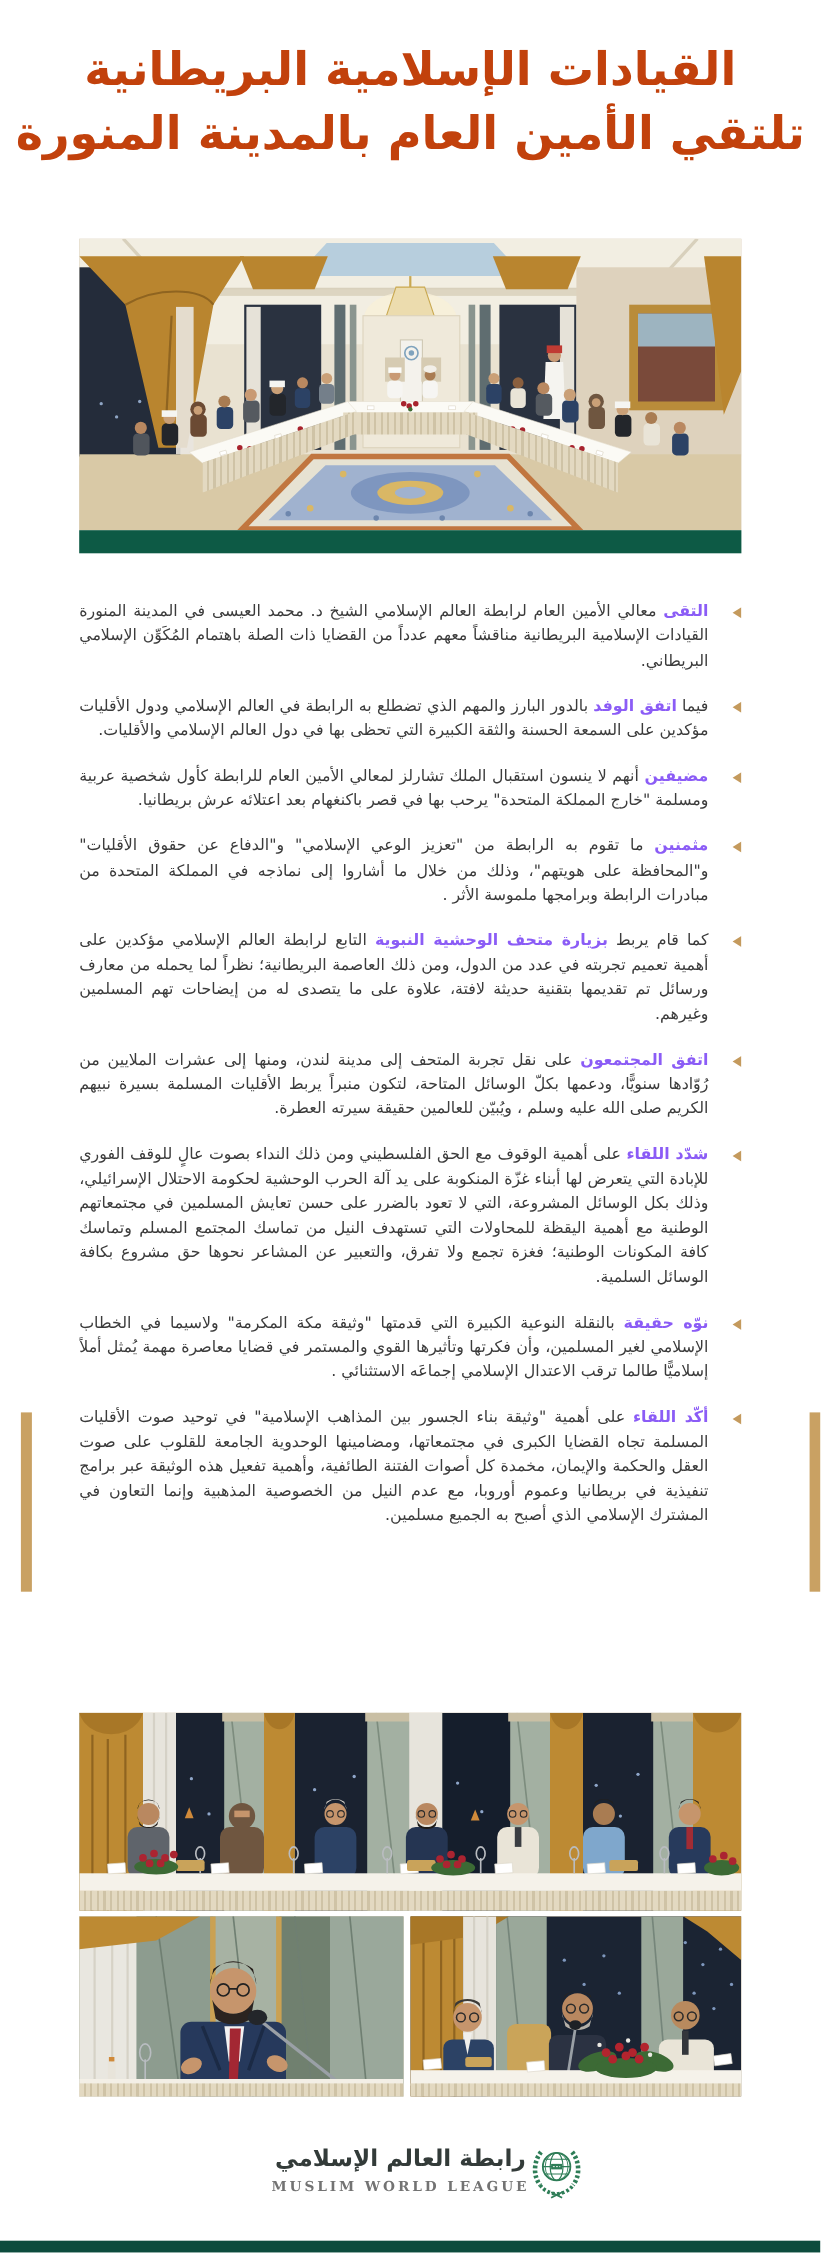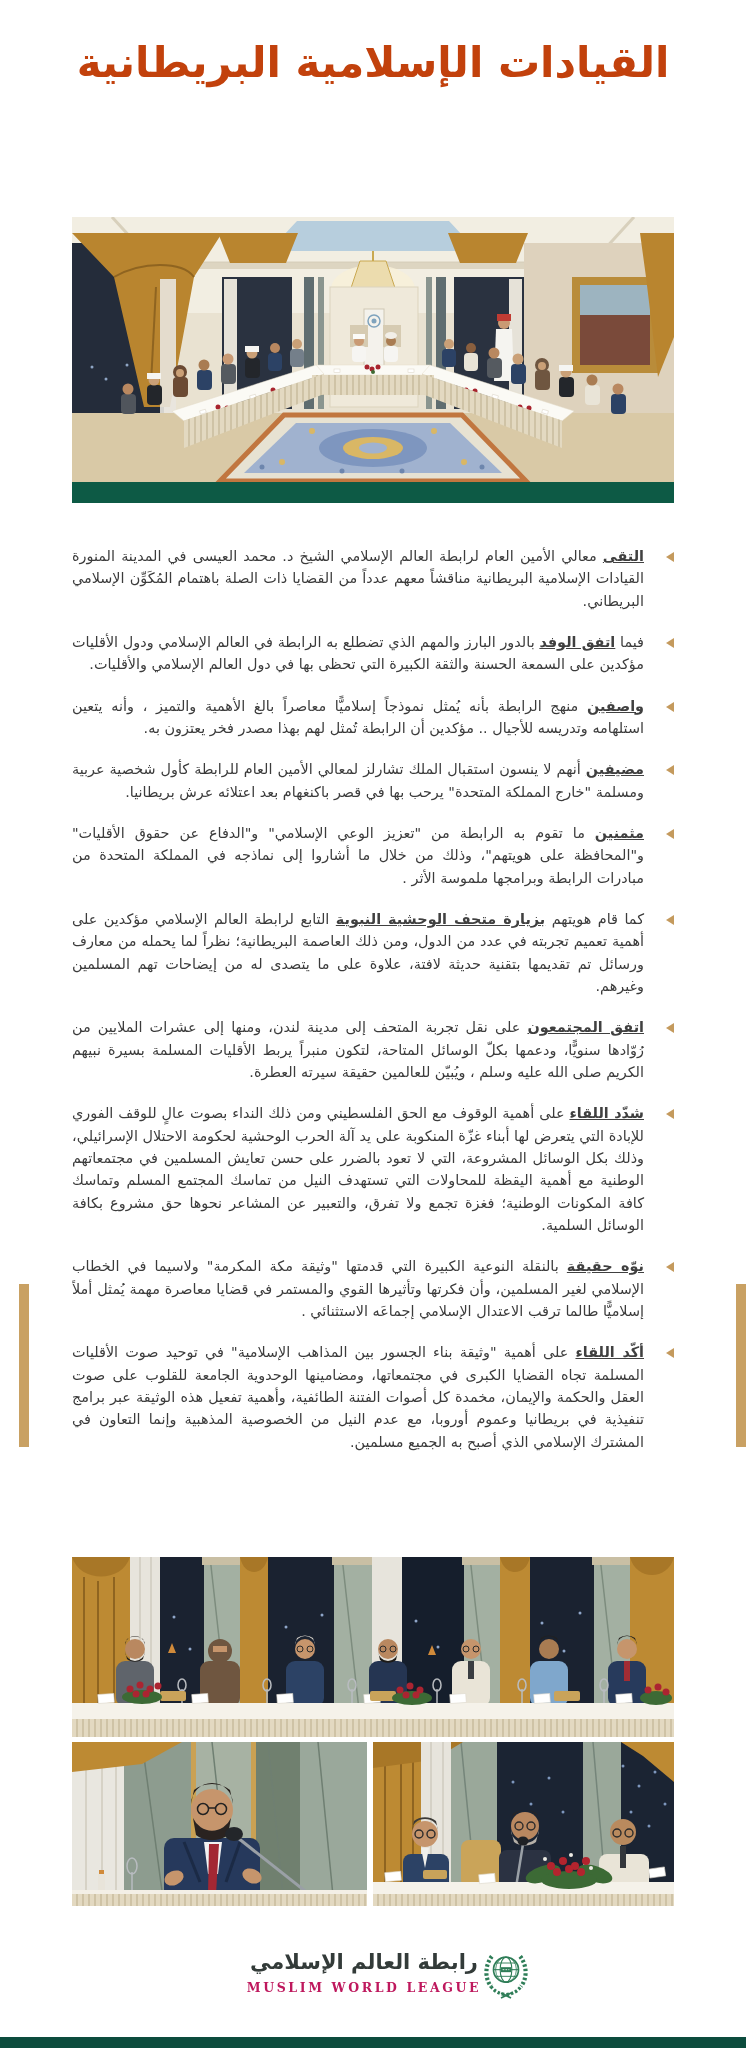--- a/index.html
+++ b/index.html
@@ -17,40 +17,41 @@
   .photo3a{left:72px;top:1742px;width:295px;height:164px;}
   .photo3b{left:373px;top:1742px;width:301px;height:164px;}
   .pleat{position:absolute;background:repeating-linear-gradient(90deg,#e3d9c1 0 4px,#cfc3a6 4px 6px);}
   
   .bullets{position:absolute;left:72px;top:545px;width:602px;height:1008px;overflow:hidden;direction:rtl;}
   .bullet{display:flex;flex-direction:row;margin-bottom:19px;}
   .tri{flex:0 0 14px;width:0;height:0;margin-top:7px;margin-left:8px;
        border-top:5px solid transparent;border-bottom:5px solid transparent;border-left:none;
        border-right:8px solid #c49a5d;}
   .bt{margin:0;flex:1;color:#3b3b3b;font-size:14.4px;line-height:1.55;text-align:justify;}
-  .lead{color:#404040;font-weight:bold;text-decoration:underline;}
+  .lead{color:#8b5cf6;font-weight:bold;}
   
   .sidebar-accent{position:absolute;top:1284px;width:10px;height:163px;background:#c9a163;}
   .sb-l{left:19px;} .sb-r{right:0px;}
   
   .logo{position:absolute;top:1946px;left:16px;width:746px;display:flex;justify-content:center;
         align-items:center;}
   .logo-texts{display:flex;flex-direction:column;align-items:center;}
   .logo-ar{direction:rtl;color:#333b39;font-weight:bold;font-size:21px;line-height:1.1;}
-  .logo-en{font-family:"DejaVu Serif",serif;color:#be185d;font-weight:bold;font-size:12.5px;
+  .logo-en{font-family:"DejaVu Serif",serif;color:#737373;font-weight:bold;font-size:12.5px;
            letter-spacing:2.6px;margin-top:5px;}
   .footer-band{position:absolute;left:0;top:2037px;width:746px;height:11px;background:#0c4c3d;}
 </style>
 </head>
 <body>
 
 <div class="page">
 
   <div class="title">
     <div>القيادات الإسلامية البريطانية</div>
+    <div>تلتقي الأمين العام بالمدينة المنورة</div>
   </div>
 
   <div class="ph photo1">
     <svg width="602" height="265" viewBox="0 0 602 265">
       <rect width="602" height="100" fill="#f2eee2"></rect>
       <rect y="96" width="602" height="110" fill="#e9e2d1"></rect>
       <polyline points="40,0 82,46 520,46 562,0" fill="none" stroke="#d8d0bc" stroke-width="3"></polyline>
       <rect x="82" y="46" width="438" height="6" fill="#ddd5c1"></rect>
       <polygon points="225,4 377,4 405,34 197,34" fill="#b7cedd"></polygon>
       <ellipse cx="301" cy="72" rx="42" ry="24" fill="#f8f0d8" opacity="0.85"></ellipse>
@@ -209,33 +210,29 @@
     <div class="bullet">
         <span class="tri"></span>
         <p class="bt"><span></span> <span class="lead">التقى</span> <span>معالي الأمين العام لرابطة العالم الإسلامي الشيخ د. محمد العيسى في المدينة المنورة القيادات الإسلامية البريطانية مناقشاً معهم عدداً من القضايا ذات الصلة باهتمام المُكَوِّن الإسلامي البريطاني.</span></p>
       </div>
     <div class="bullet">
         <span class="tri"></span>
         <p class="bt"><span>فيما</span> <span class="lead">اتفق الوفد</span> <span>بالدور البارز والمهم الذي تضطلع به الرابطة في العالم الإسلامي ودول الأقليات مؤكدين على السمعة الحسنة والثقة الكبيرة التي تحظى بها في دول العالم الإسلامي والأقليات.</span></p>
       </div>
     <div class="bullet">
         <span class="tri"></span>
-        <p class="bt"><span></span> <span class="lead">واصفين</span> <span>منهج الرابطة بأنه يُمثل نموذجاً إسلاميًّا معاصراً بالغ الأهمية والتميز ، وأنه يتعين استلهامه وتدريسه للأجيال .. مؤكدين أن الرابطة تُمثل لهم بهذا مصدر فخر يعتزون به.</span></p>
-      </div>
-    <div class="bullet">
-        <span class="tri"></span>
         <p class="bt"><span></span> <span class="lead">مضيفين</span> <span>أنهم لا ينسون استقبال الملك تشارلز لمعالي الأمين العام للرابطة كأول شخصية عربية ومسلمة "خارج المملكة المتحدة" يرحب بها في قصر باكنغهام بعد اعتلائه عرش بريطانيا.</span></p>
       </div>
     <div class="bullet">
         <span class="tri"></span>
         <p class="bt"><span></span> <span class="lead">مثمنين</span> <span>ما تقوم به الرابطة من "تعزيز الوعي الإسلامي" و"الدفاع عن حقوق الأقليات" و"المحافظة على هويتهم"، وذلك من خلال ما أشاروا إلى نماذجه في المملكة المتحدة من مبادرات الرابطة وبرامجها ملموسة الأثر .</span></p>
       </div>
     <div class="bullet">
         <span class="tri"></span>
-        <p class="bt"><span>كما قام هويتهم</span> <span class="lead">بزيارة متحف الوحشية النبوية</span> <span>التابع لرابطة العالم الإسلامي مؤكدين على أهمية تعميم تجربته في عدد من الدول، ومن ذلك العاصمة البريطانية؛ نظراً لما يحمله من معارف ورسائل تم تقديمها بتقنية حديثة لافتة، علاوة على ما يتصدى له من إيضاحات تهم المسلمين وغيرهم.</span></p>
+        <p class="bt"><span>كما قام يربط</span> <span class="lead">بزيارة متحف الوحشية النبوية</span> <span>التابع لرابطة العالم الإسلامي مؤكدين على أهمية تعميم تجربته في عدد من الدول، ومن ذلك العاصمة البريطانية؛ نظراً لما يحمله من معارف ورسائل تم تقديمها بتقنية حديثة لافتة، علاوة على ما يتصدى له من إيضاحات تهم المسلمين وغيرهم.</span></p>
       </div>
     <div class="bullet">
         <span class="tri"></span>
         <p class="bt"><span></span> <span class="lead">اتفق المجتمعون</span> <span>على نقل تجربة المتحف إلى مدينة لندن، ومنها إلى عشرات الملايين من رُوّادها سنويًّا، ودعمها بكلّ الوسائل المتاحة، لتكون منبراً يربط الأقليات المسلمة بسيرة نبيهم الكريم صلى الله عليه وسلم ، ويُبيّن للعالمين حقيقة سيرته العطرة.</span></p>
       </div>
     <div class="bullet">
         <span class="tri"></span>
         <p class="bt"><span></span> <span class="lead">شدّد اللقاء</span> <span>على أهمية الوقوف مع الحق الفلسطيني ومن ذلك النداء بصوت عالٍ للوقف الفوري للإبادة التي يتعرض لها أبناء غزّة المنكوبة على يد آلة الحرب الوحشية لحكومة الاحتلال الإسرائيلي، وذلك بكل الوسائل المشروعة، التي لا تعود بالضرر على حسن تعايش المسلمين في مجتمعاتهم الوطنية مع أهمية اليقظة للمحاولات التي تستهدف النيل من تماسك المجتمع المسلم وتماسك كافة المكونات الوطنية؛ فغزة تجمع ولا تفرق، والتعبير عن المشاعر نحوها حق مشروع بكافة الوسائل السلمية.</span></p>
       </div>
     <div class="bullet">

